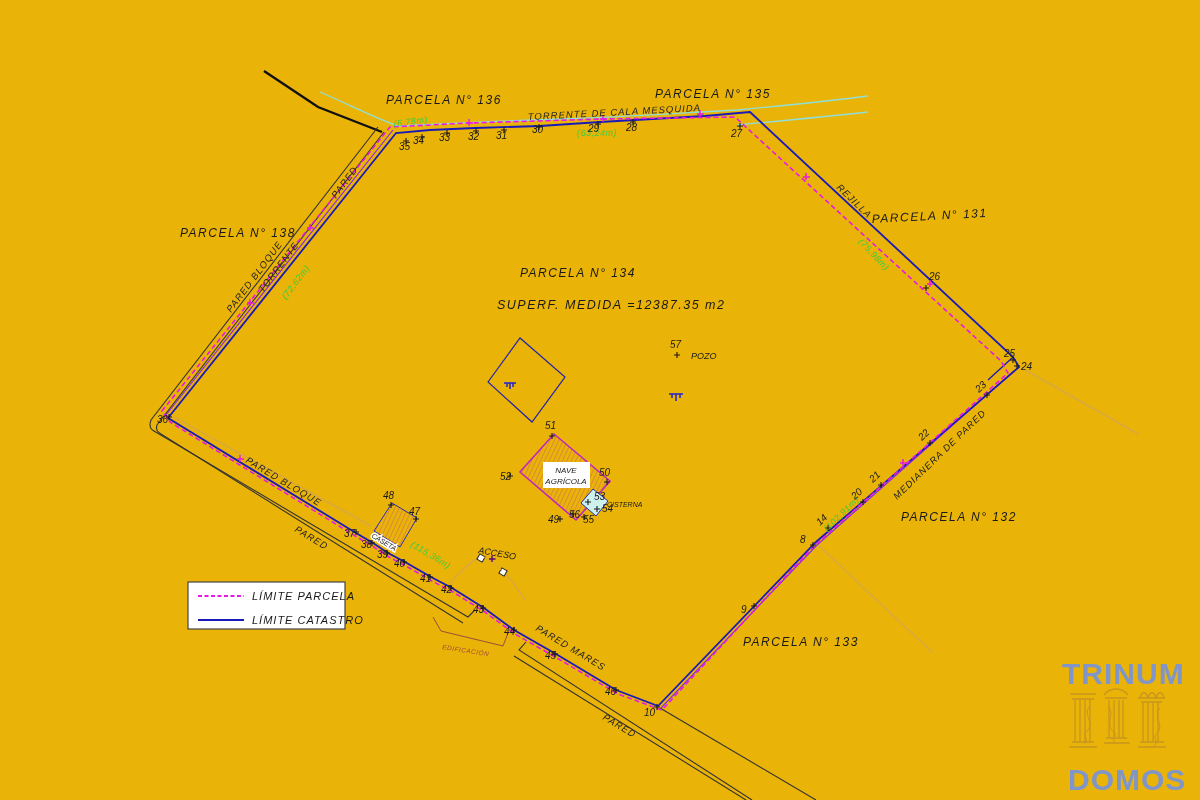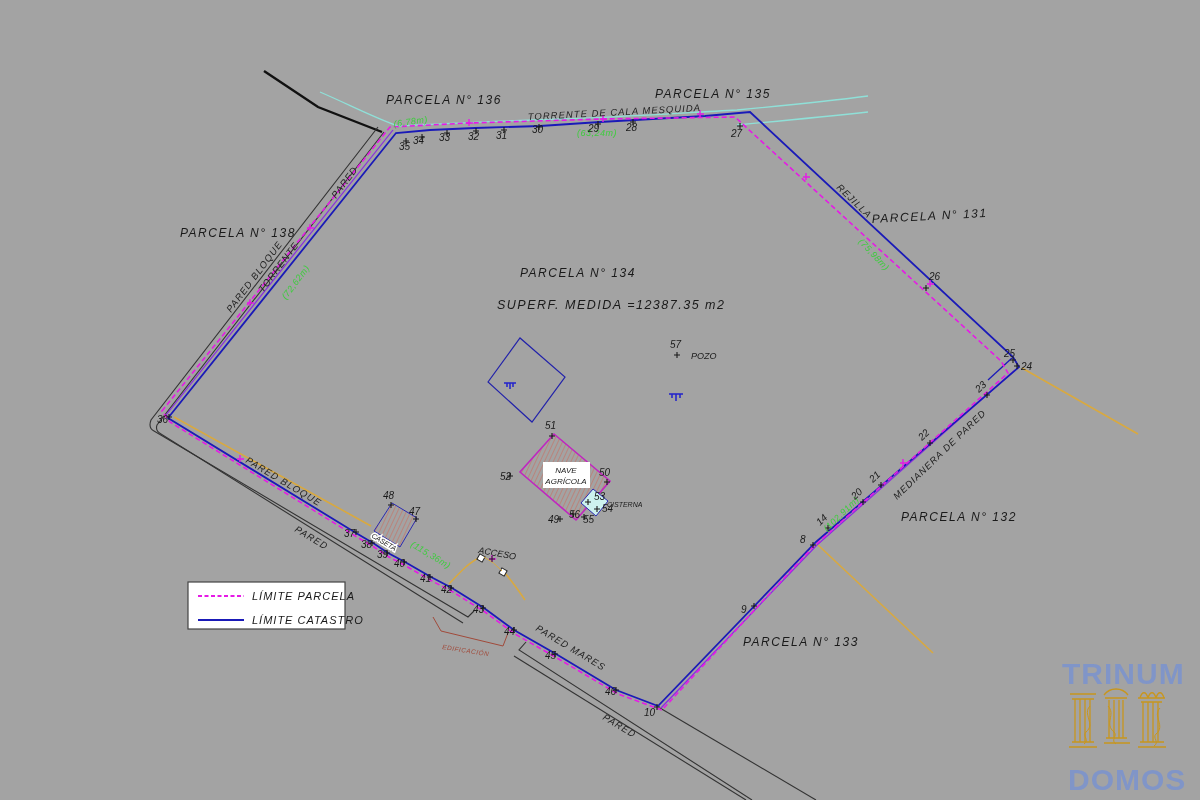--- a/index.html
+++ b/index.html
@@ -1,16 +1,16 @@
 <!DOCTYPE html>
 <html><head>
 <meta charset="utf-8">
 <style>
   html,body{margin:0;padding:0;background:#ffffff;}
-  .canvas{position:relative;width:1200px;height:800px;background:#a3a3a3;overflow:hidden;}
+  .canvas{position:relative;width:1200px;height:800px;background:#eab308;overflow:hidden;}
   svg text{font-family:"Liberation Sans",sans-serif;font-style:italic;fill:#1a1a1a;}
   .t-parcel{font-size:12px;letter-spacing:1.5px;}
   .t-wall{font-size:9.5px;letter-spacing:1px;fill:#222;}
   .t-meas{font-size:9px;letter-spacing:.5px;fill:#3ecc3e;}
   .t-vertex{font-size:10px;}
   .t-superf{font-size:12.5px;letter-spacing:1.5px;}
   .t-feat{font-size:9px;}
   .t-feat-sm{font-size:8px;}
   .t-tiny{font-size:7px;}
   .t-edif{font-size:6.5px;fill:#a14a3a;letter-spacing:.5px;}

